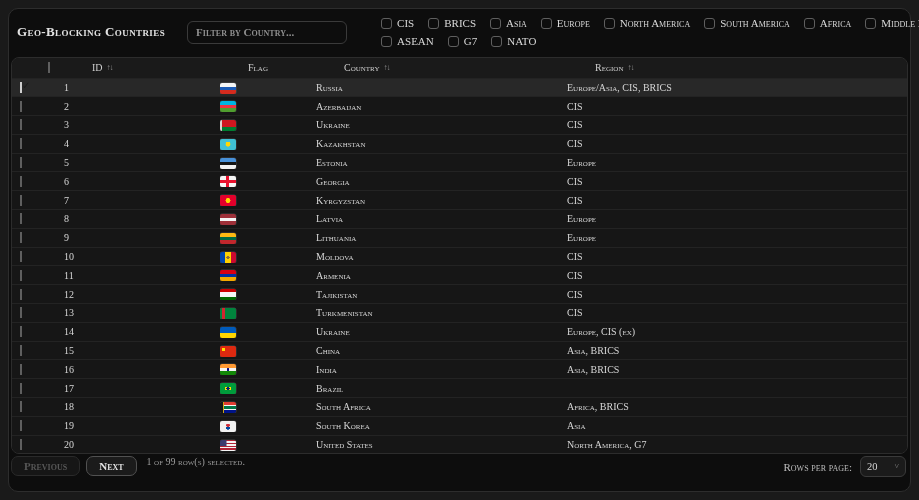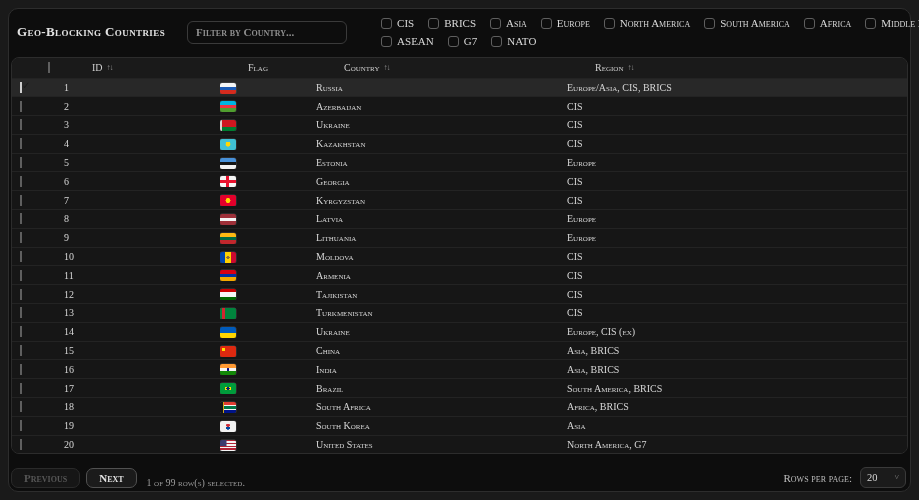--- a/index.html
+++ b/index.html
@@ -88,21 +88,21 @@
             linear-gradient(to bottom,#ff9933 0 33%,#f5f5f5 33% 66%,#138808 66%);}
   .flag-br{background:radial-gradient(circle at 50% 50%,#002776 0 1.5px,transparent 1.7px),
             radial-gradient(ellipse 5.5px 3.2px at 50% 50%,#ffdf00 0 60%,transparent 62%),#009c3b;}
   .flag-za{background:linear-gradient(to right,#141414 0 3px,#cfa417 3px 4px,transparent 4px),
             linear-gradient(to bottom,#e03c31 0 30%,#f5f5f5 30% 38%,#007749 38% 62%,#f5f5f5 62% 70%,#001489 70%);}
   .flag-kr{background:radial-gradient(circle at 50% 40%,#cd2e3a 0 1.7px,transparent 1.9px),
             radial-gradient(circle at 50% 62%,#0047a0 0 1.7px,transparent 1.9px),#f2f2f2;}
   .flag-us{background:linear-gradient(#3c3b6e,#3c3b6e) no-repeat 0 0/6.5px 6px,
             repeating-linear-gradient(to bottom,#b22234 0 1.4px,#f5f5f5 1.4px 2.8px);}
   
-  .footer { display:flex; align-items:flex-end; height:34px; padding:2px 4px 0 2px; flex:none; }
+  .footer { display:flex; align-items:flex-start; height:34px; padding:2px 4px 0 2px; flex:none; }
   .pg-btn {
     font-family:"Liberation Serif", serif; font-variant:small-caps;
     background:#161616; border:1px solid #2a2a2a; border-radius:7px;
     color:#575757; font-size:11px; font-weight:bold;
     padding:3px 12px; cursor:default;
   }
   .pg-btn.enabled { border-color:#515151; color:#e3e3e3; background:#1b1b1b; cursor:pointer; margin-left:6px; }
   .sel-text { font-size:10px; color:#9a9a9a; margin-left:10px; }
   .footer-right { margin-left:auto; display:flex; align-items:center; gap:8px; }
   .rpp-label { font-size:11px; color:#bdbdbd; }
@@ -406,21 +406,20 @@
 
   <div class="t-row">
     <div class="t-cell sel">
       <span class="cbx"></span>
     </div>
     <div class="t-cell">17</div>
     <div class="t-cell">
       <span class="flag flag-br"></span>
     </div>
     <div class="t-cell">Brazil</div>
-    <div class="t-cell">South America, BRICS</div>
   </div>
 
   <div class="t-row">
     <div class="t-cell sel">
       <span class="cbx"></span>
     </div>
     <div class="t-cell">18</div>
     <div class="t-cell">
       <span class="flag flag-za"></span>
     </div>

